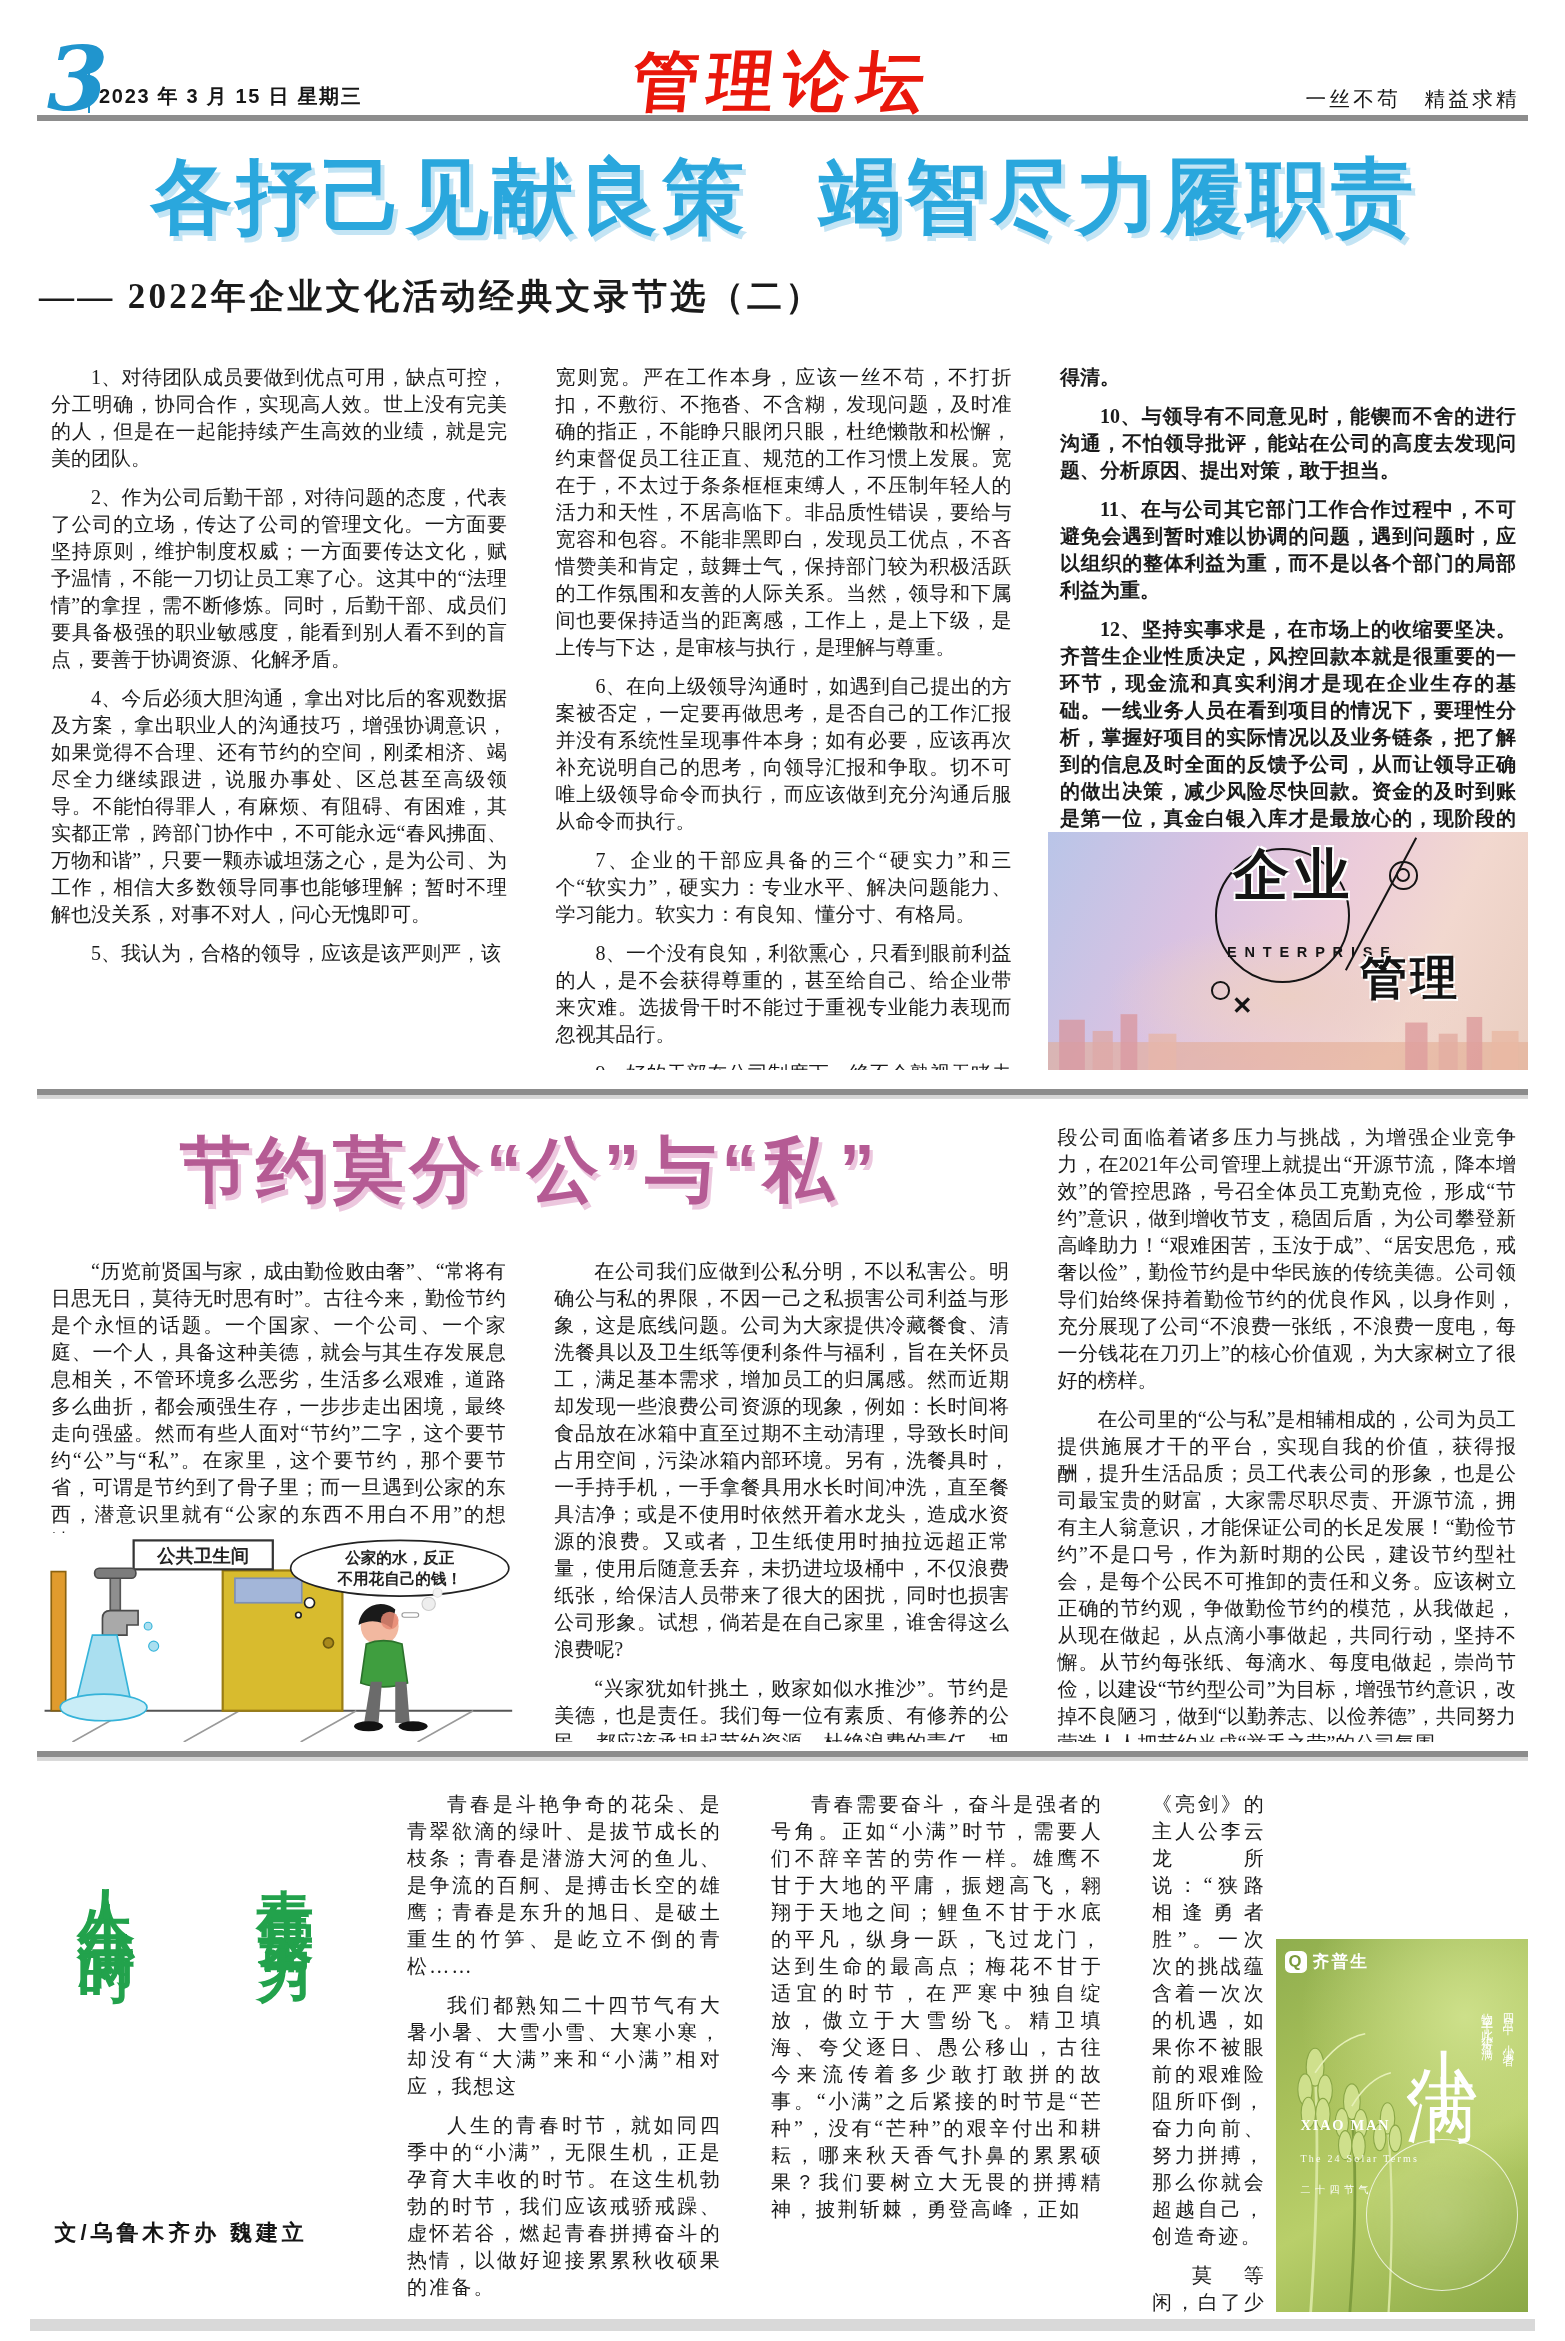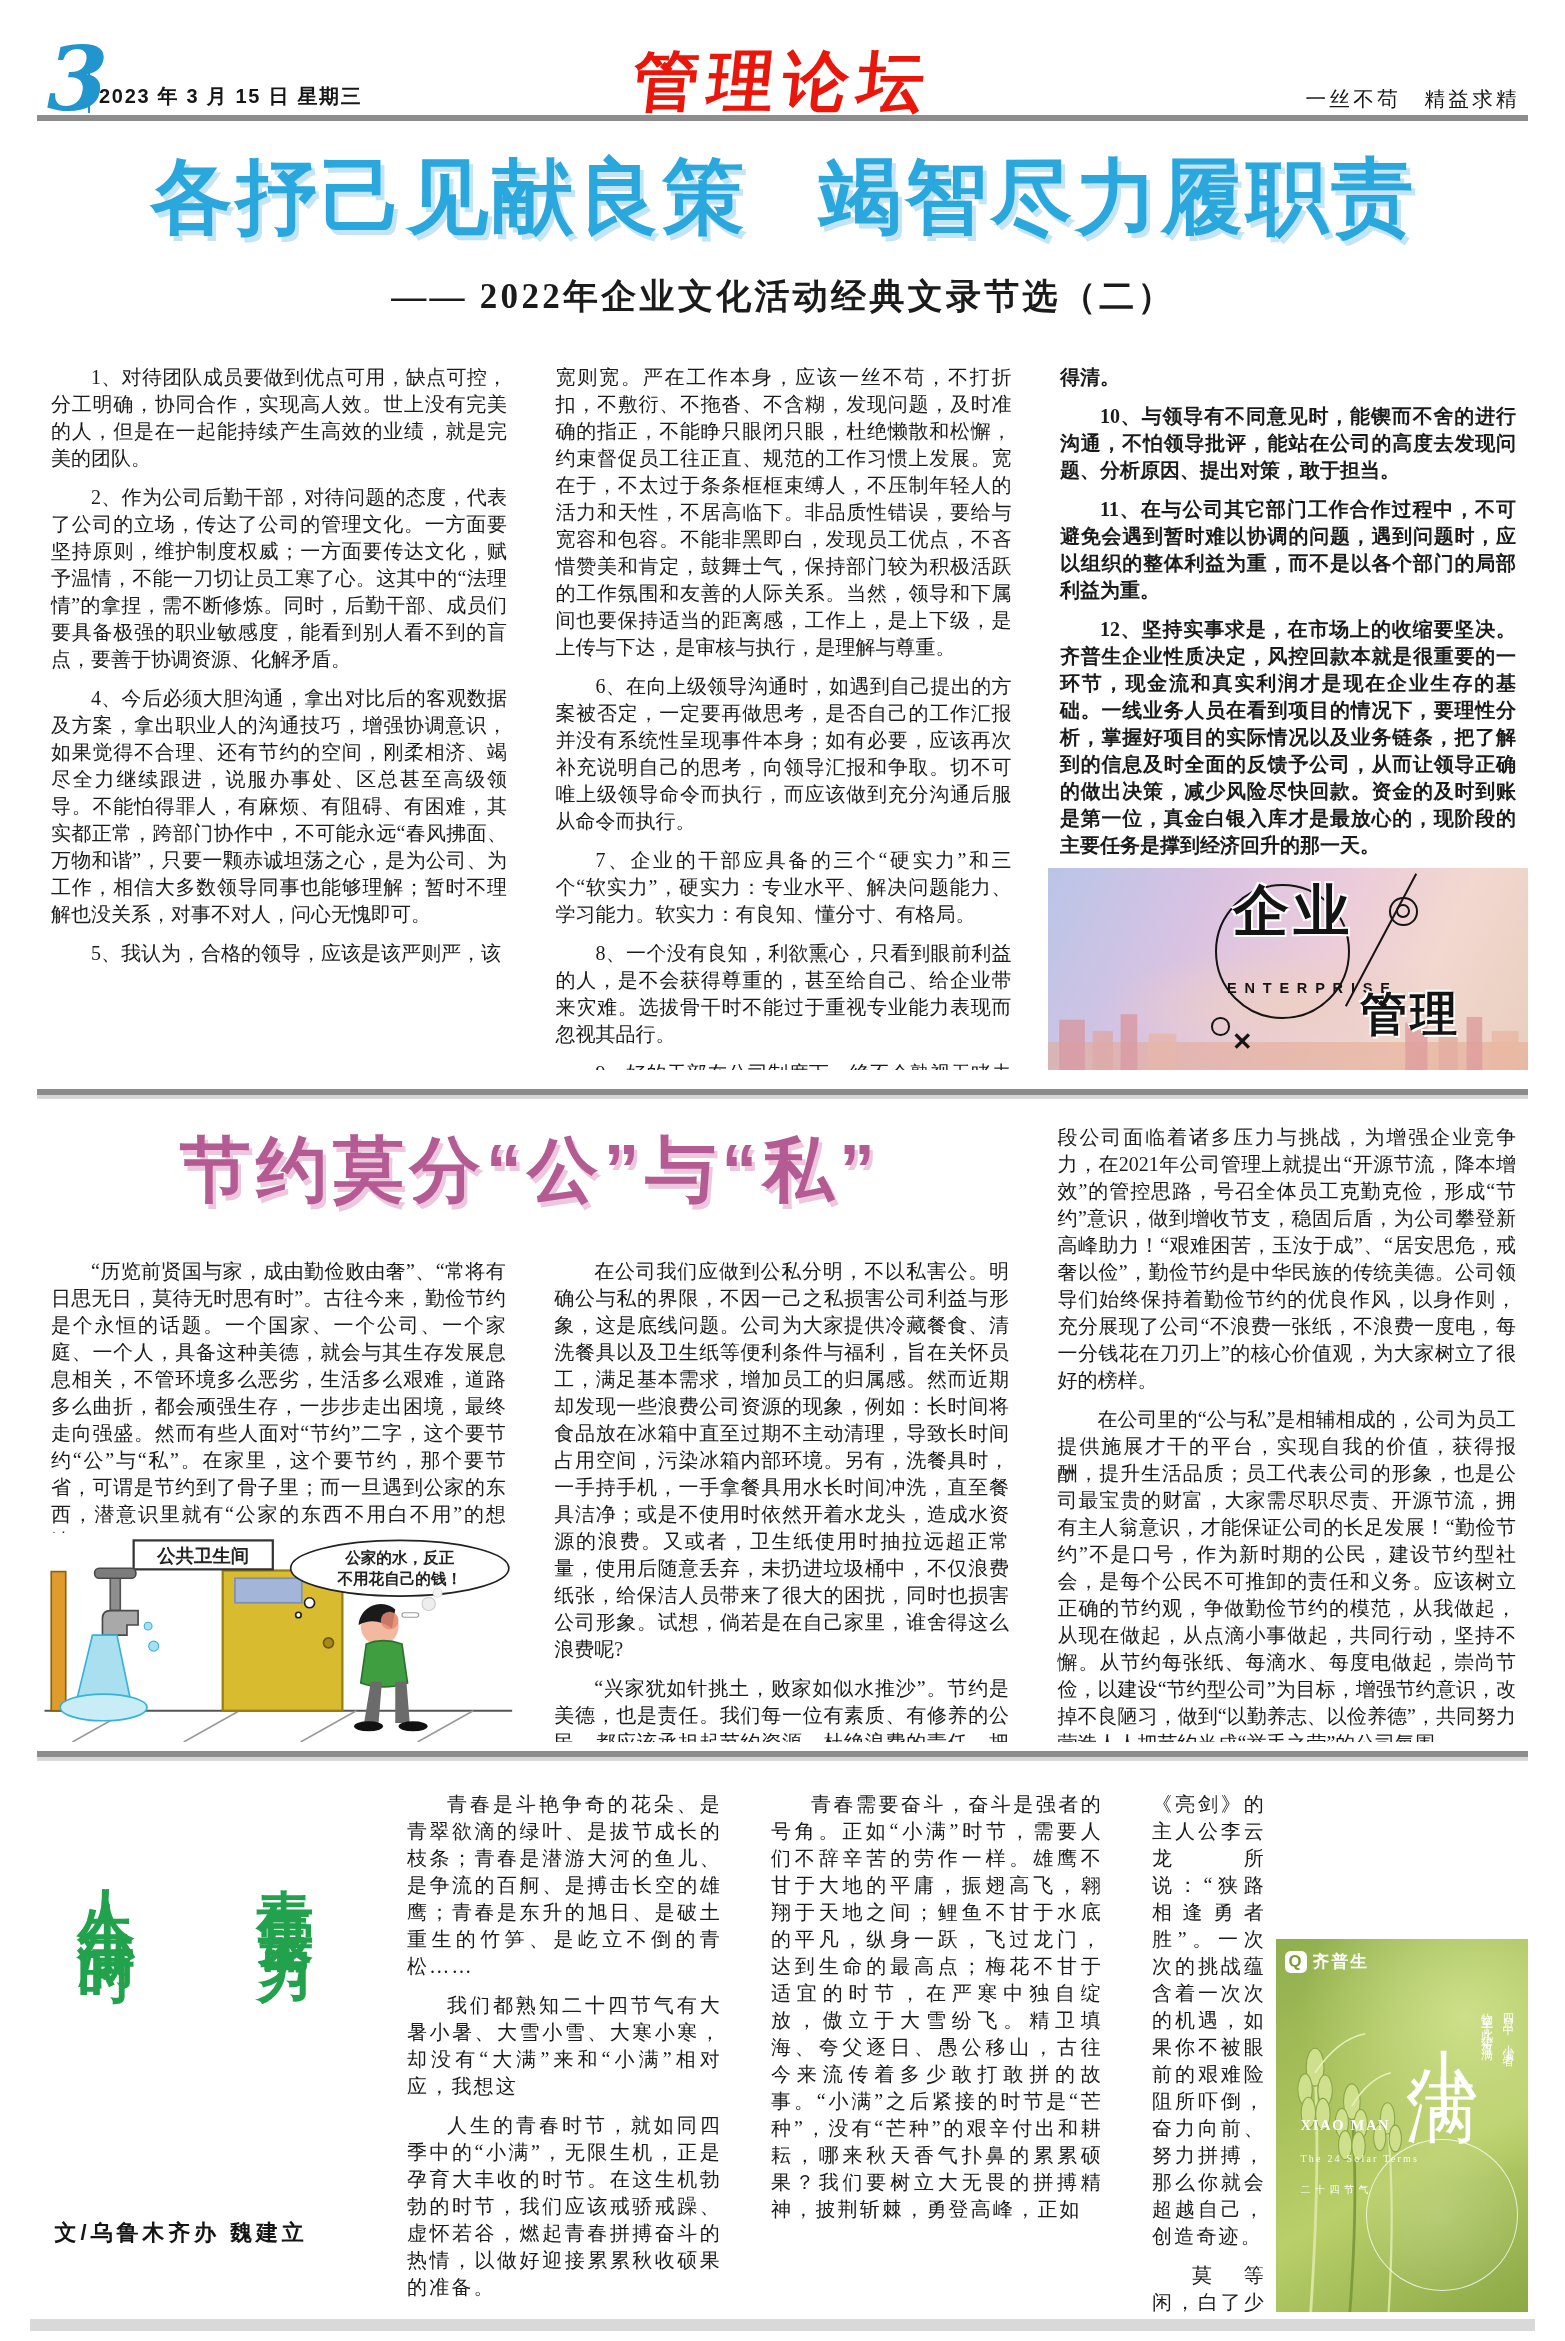--- a/index.html
+++ b/index.html
@@ -27,29 +27,29 @@
   p{margin:12px;text-indent:2em;}
   p.noind{text-indent:0;}
 
   
   #a1{position:absolute;left:39px;right:37px;top:140px;}
   .a1-headline{margin:10px 0 0 0;text-align:center;font-size:82px;line-height:1.15;
                font-weight:900;color:#2aa7dd;letter-spacing:3.3px;
                font-family:"Liberation Sans",sans-serif;
                text-shadow:3.9px 5px 0 #c3e4f4;}
   .hgap{display:inline-block;width:72px;}
-  .a1-subtitle{margin-top:29px;text-align:center;font-size:35px;font-weight:600;
+  .a1-subtitle{margin-top:29px;text-align:left;font-size:35px;font-weight:600;
                letter-spacing:3.3px;color:#1b1b1b;}
   .cols3{margin-top:32px;display:flex;gap:24.5px;height:718px;overflow:hidden;}
   .bodycol{flex:1;font-size:20px;line-height:27px;text-align:justify;overflow:hidden;}
   .col-photo{flex:1;display:flex;flex-direction:column;font-size:20px;line-height:27px;text-align:justify;}
   .col-photo .coltext{flex:1;overflow:hidden;font-weight:bold;}
 
   
-  .photo{position:relative;height:202px;margin-top:3.3px;overflow:hidden;
+  .photo{position:relative;height:238px;margin-top:3.3px;overflow:hidden;
          background:linear-gradient(115deg,#b9c5e8 0%,#d9c2e2 30%,#ecccda 55%,#f2d8cf 75%,#e9cdbf 100%);}
   .ph-hands{position:absolute;left:12%;bottom:0;width:76%;height:62%;
             background:radial-gradient(ellipse at center,#eccfc5 0%,rgba(236,207,197,0) 70%);}
   .ph-skyline{position:absolute;left:0;bottom:0;width:100%;height:67px;opacity:.8;}
   .ph-circle{position:absolute;left:167px;top:15.6px;width:131px;height:131px;border:2.2px solid #141414;
              border-radius:50%;}
   .ph-line{position:absolute;left:332px;top:-3.3px;width:2.2px;height:150px;background:#141414;
            transform:rotate(28deg);}
   .ph-mark-ring{position:absolute;left:341px;top:29px;width:24.5px;height:24.5px;border:2.8px solid #141414;
                 border-radius:50%;}

